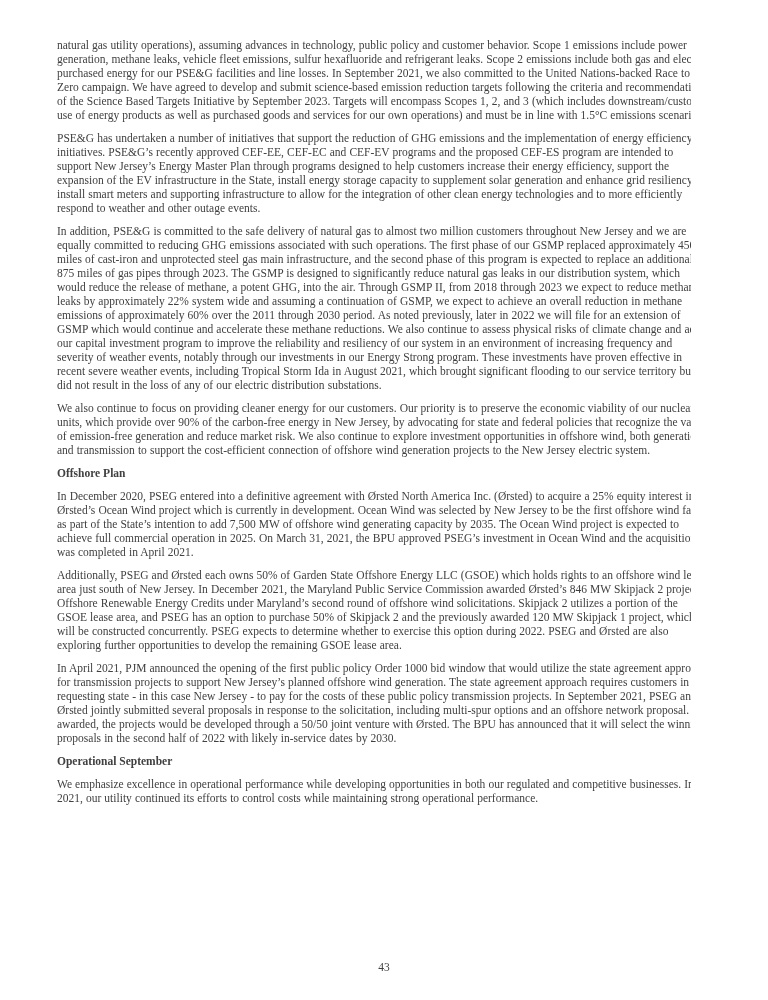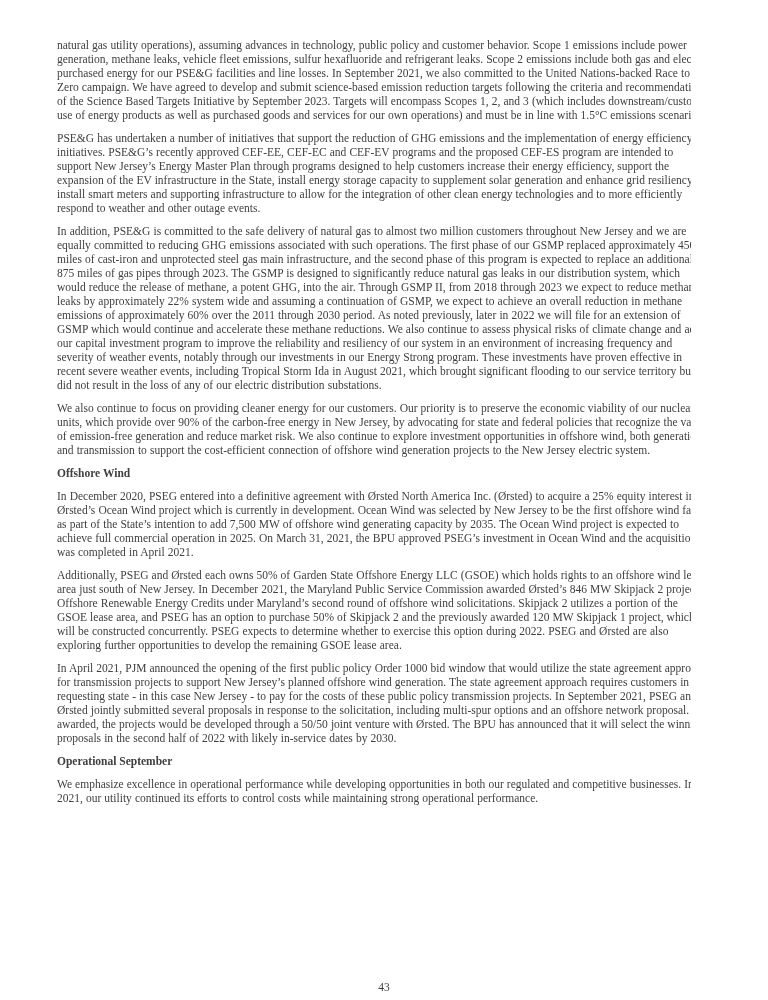--- a/index.html
+++ b/index.html
@@ -31,38 +31,38 @@
     word-spacing: 0.2px;
   }
   .doc h3 {
     font-size: 11.5px;
     line-height: 14px;
     font-weight: bold;
     margin: 0 0 9px 0;
   }
   .page-footer {
     position: absolute;
-    top: 980px;
+    top: 960px;
     left: 0;
     width: 768px;
     text-align: center;
     font-size: 11.5px;
     line-height: 14px;
   }
 </style>
 </head>
 <body>
 
 <div class="page">
   <div class="doc">
     <p>natural gas utility operations), assuming advances in technology, public policy and customer behavior. Scope 1 emissions include power generation, methane leaks, vehicle fleet emissions, sulfur hexafluoride and refrigerant leaks. Scope 2 emissions include both gas and electric purchased energy for our PSE&amp;G facilities and line losses. In September 2021, we also committed to the United Nations-backed Race to Zero campaign. We have agreed to develop and submit science-based emission reduction targets following the criteria and recommendations of the Science Based Targets Initiative by September 2023. Targets will encompass Scopes 1, 2, and 3 (which includes downstream/customer use of energy products as well as purchased goods and services for our own operations) and must be in line with 1.5°C emissions scenarios.</p>
     <p>PSE&amp;G has undertaken a number of initiatives that support the reduction of GHG emissions and the implementation of energy efficiency initiatives. PSE&amp;G’s recently approved CEF-EE, CEF-EC and CEF-EV programs and the proposed CEF-ES program are intended to support New Jersey’s Energy Master Plan through programs designed to help customers increase their energy efficiency, support the expansion of the EV infrastructure in the State, install energy storage capacity to supplement solar generation and enhance grid resiliency, install smart meters and supporting infrastructure to allow for the integration of other clean energy technologies and to more efficiently respond to weather and other outage events.</p>
     <p>In addition, PSE&amp;G is committed to the safe delivery of natural gas to almost two million customers throughout New Jersey and we are equally committed to reducing GHG emissions associated with such operations. The first phase of our GSMP replaced approximately 450 miles of cast-iron and unprotected steel gas main infrastructure, and the second phase of this program is expected to replace an additional 875 miles of gas pipes through 2023. The GSMP is designed to significantly reduce natural gas leaks in our distribution system, which would reduce the release of methane, a potent GHG, into the air. Through GSMP II, from 2018 through 2023 we expect to reduce methane leaks by approximately 22% system wide and assuming a continuation of GSMP, we expect to achieve an overall reduction in methane emissions of approximately 60% over the 2011 through 2030 period. As noted previously, later in 2022 we will file for an extension of GSMP which would continue and accelerate these methane reductions. We also continue to assess physical risks of climate change and adapt our capital investment program to improve the reliability and resiliency of our system in an environment of increasing frequency and severity of weather events, notably through our investments in our Energy Strong program. These investments have proven effective in recent severe weather events, including Tropical Storm Ida in August 2021, which brought significant flooding to our service territory but did not result in the loss of any of our electric distribution substations.</p>
     <p>We also continue to focus on providing cleaner energy for our customers. Our priority is to preserve the economic viability of our nuclear units, which provide over 90% of the carbon-free energy in New Jersey, by advocating for state and federal policies that recognize the value of emission-free generation and reduce market risk. We also continue to explore investment opportunities in offshore wind, both generation and transmission to support the cost-efficient connection of offshore wind generation projects to the New Jersey electric system.</p>
-    <h3>Offshore Wind</h3>
+    <h3>Offshore Plan</h3>
     <p>In December 2020, PSEG entered into a definitive agreement with Ørsted North America Inc. (Ørsted) to acquire a 25% equity interest in Ørsted’s Ocean Wind project which is currently in development. Ocean Wind was selected by New Jersey to be the first offshore wind farm as part of the State’s intention to add 7,500 MW of offshore wind generating capacity by 2035. The Ocean Wind project is expected to achieve full commercial operation in 2025. On March 31, 2021, the BPU approved PSEG’s investment in Ocean Wind and the acquisition was completed in April 2021.</p>
     <p>Additionally, PSEG and Ørsted each owns 50% of Garden State Offshore Energy LLC (GSOE) which holds rights to an offshore wind lease area just south of New Jersey. In December 2021, the Maryland Public Service Commission awarded Ørsted’s 846 MW Skipjack 2 project Offshore Renewable Energy Credits under Maryland’s second round of offshore wind solicitations. Skipjack 2 utilizes a portion of the GSOE lease area, and PSEG has an option to purchase 50% of Skipjack 2 and the previously awarded 120 MW Skipjack 1 project, which will be constructed concurrently. PSEG expects to determine whether to exercise this option during 2022. PSEG and Ørsted are also exploring further opportunities to develop the remaining GSOE lease area.</p>
     <p>In April 2021, PJM announced the opening of the first public policy Order 1000 bid window that would utilize the state agreement approach for transmission projects to support New Jersey’s planned offshore wind generation. The state agreement approach requires customers in the requesting state - in this case New Jersey - to pay for the costs of these public policy transmission projects. In September 2021, PSEG and Ørsted jointly submitted several proposals in response to the solicitation, including multi-spur options and an offshore network proposal. If awarded, the projects would be developed through a 50/50 joint venture with Ørsted. The BPU has announced that it will select the winning proposals in the second half of 2022 with likely in-service dates by 2030.</p>
     <h3>Operational September</h3>
     <p>We emphasize excellence in operational performance while developing opportunities in both our regulated and competitive businesses. In 2021, our utility continued its efforts to control costs while maintaining strong operational performance.</p>
   </div>
   <div class="page-footer">43</div>
 </div>
 
 </body></html>

